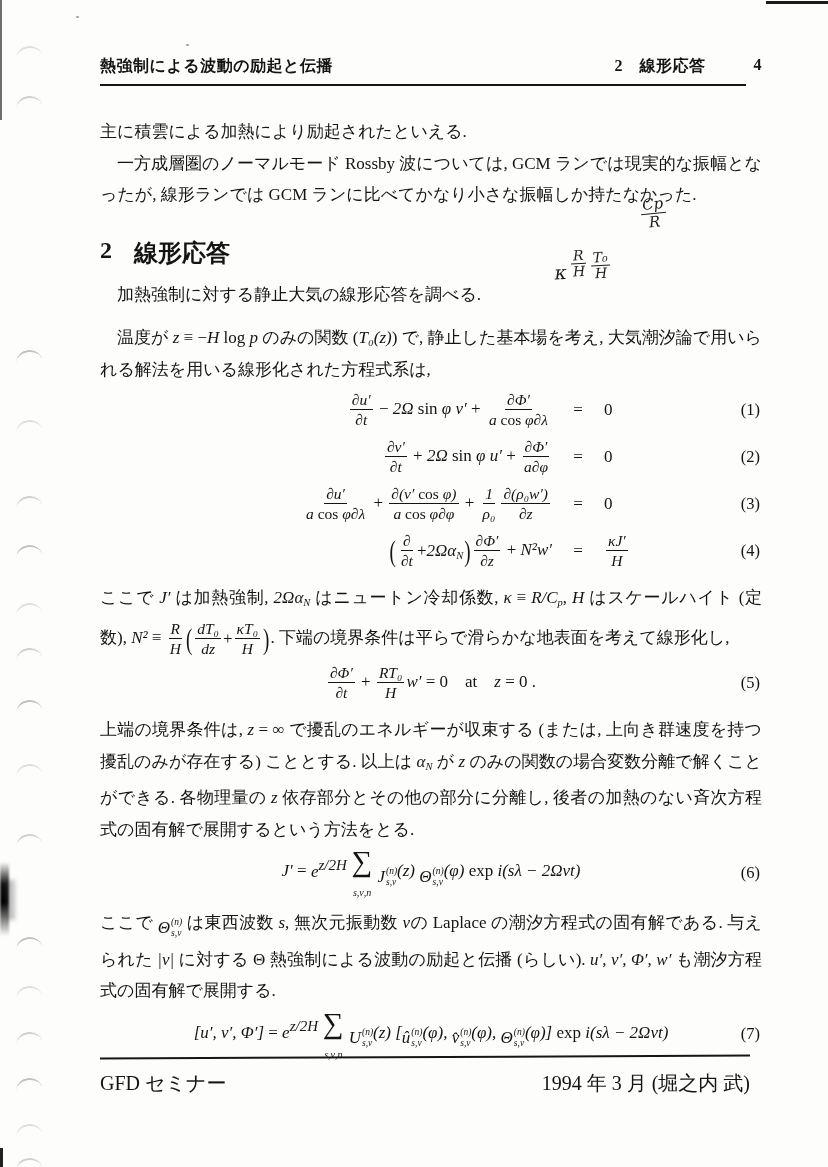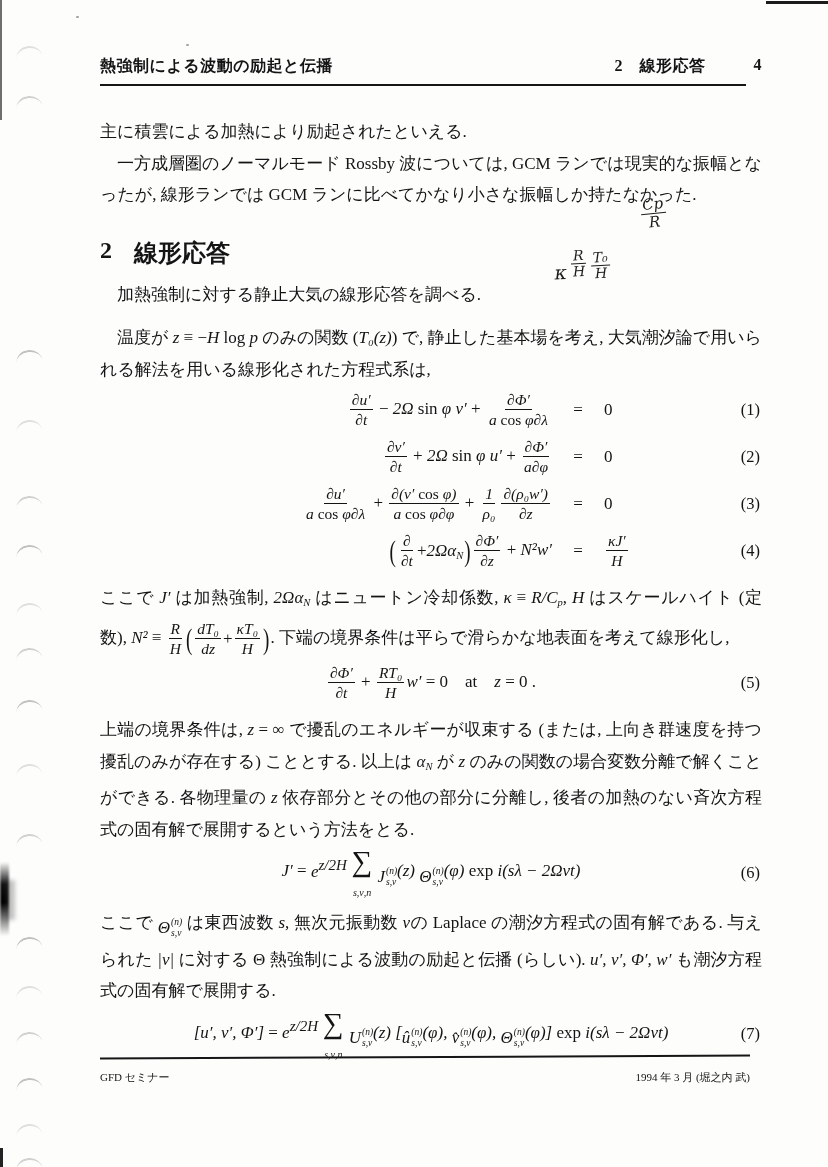--- a/index.html
+++ b/index.html
@@ -57,21 +57,21 @@
   .hand{position:absolute;color:#1c1c1c;font-family:"DejaVu Serif",serif;font-style:italic;}
   .hfrac{display:inline-flex;flex-direction:column;align-items:center;line-height:1.1;}
   .hfn{border-bottom:1.6px solid #1c1c1c;padding:0 2px;}
   #hand1{left:641px;top:195px;transform:rotate(-6deg);font-size:15px;}
   #hand2{left:554px;top:245px;transform:rotate(-3deg);font-size:14px;display:flex;align-items:center;gap:5px;}
   #hand2 .kap{font-size:19px;margin-top:14px;}
   #hand2 .hf2{margin-top:6px;}
   
   .footer{position:absolute;left:100px;top:1056px;width:650px;}
   .ftr-rule{border-bottom:2.5px solid #161616;transform:rotate(-0.25deg);}
-  .ftr-row{display:flex;justify-content:space-between;font-size:11px;margin-top:12px;}
+  .ftr-row{display:flex;justify-content:space-between;font-size:20px;margin-top:12px;}
 </style>
 </head>
 <body>
 
 <div class="page">
 
   <div class="edge-top"></div>
   <div class="edge-left"></div>
   <div class="edge-bottomleft"></div>
   <div class="smudge"></div>

